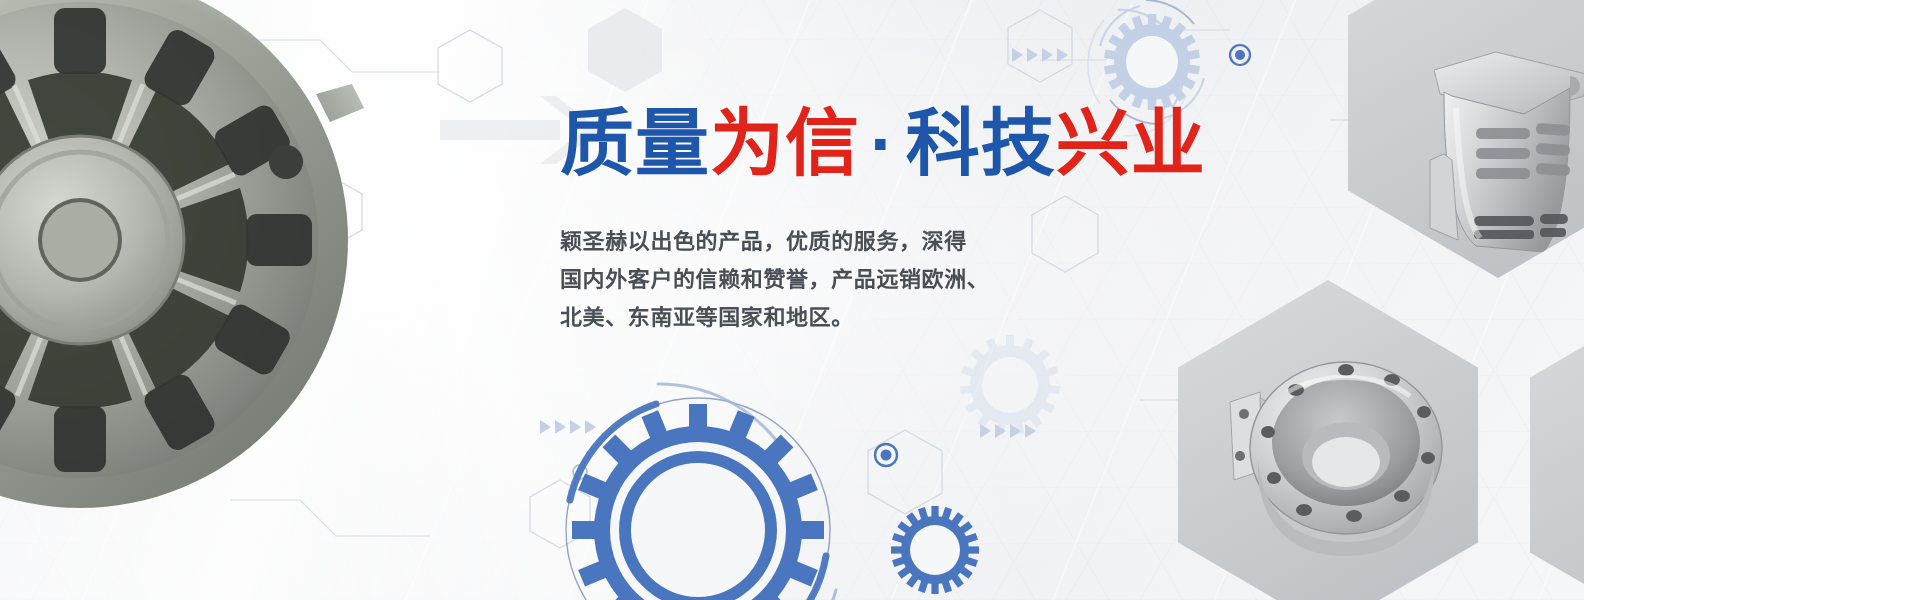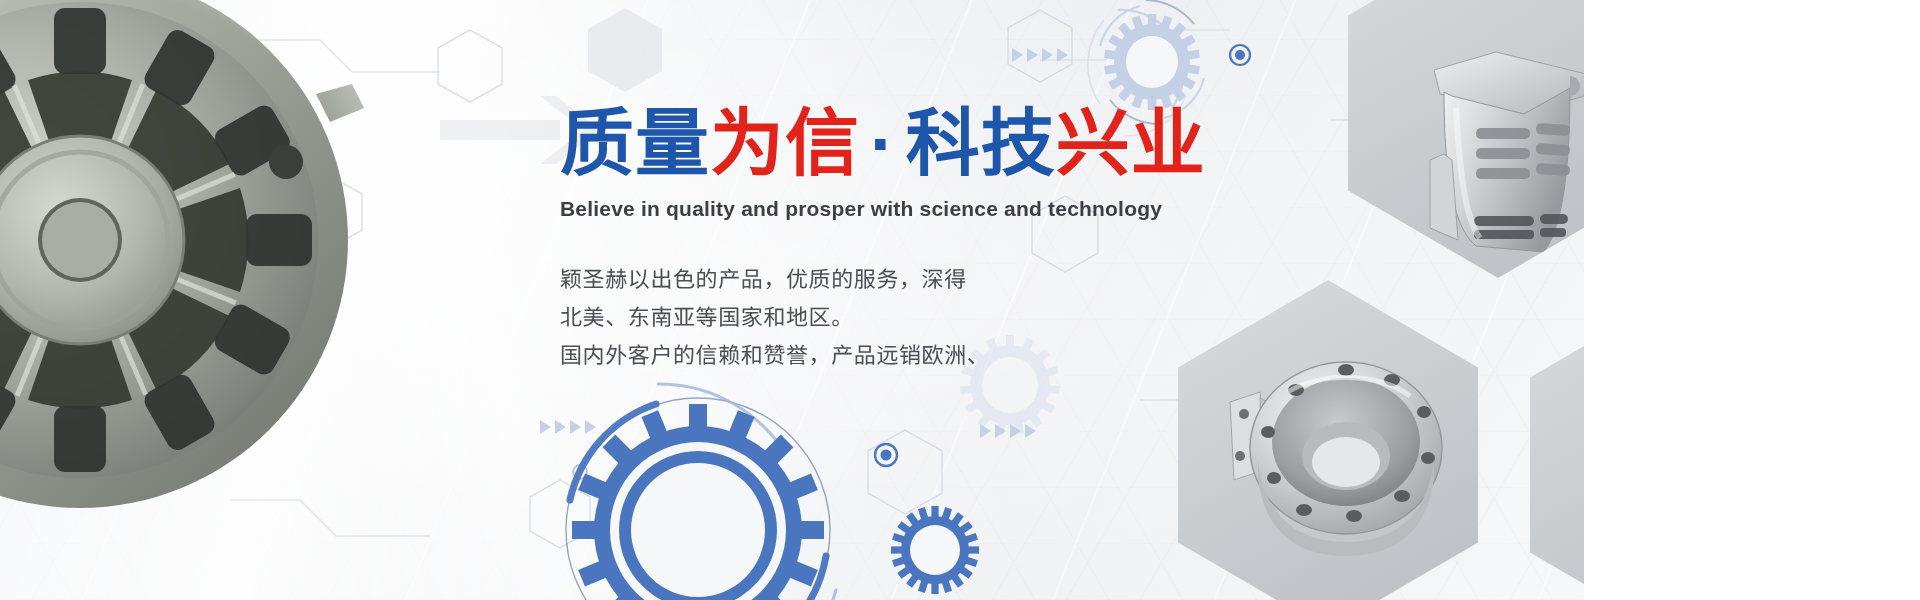--- a/index.html
+++ b/index.html
@@ -99,20 +99,21 @@
     letter-spacing:.2px;
     white-space:nowrap;
   }
 
   .paragraph{
     margin:40px 0 0 0;
     font-size:22px;
     line-height:1.72;
     color:#4a4e55;
     letter-spacing:.6px;
+    font-weight:bold;
   }
   .paragraph div{white-space:nowrap;}
 </style>
 </head>
 <body>
 
 <div class="banner">
 
   <div class="bg-base"></div>
   <div class="bg-hex"></div>
@@ -568,23 +569,22 @@
       <path d="M108 140 C132 110 206 108 232 142" stroke="#ffffff" stroke-width="5" opacity=".45" fill="none"></path>
     </svg>
   </div>
 
   <div class="text-block">
 
     <h1 class="headline">
       <span class="hl-blue">质量</span><span class="hl-red">为信</span><span class="hl-dot">·</span><span class="hl-blue">科技</span><span class="hl-red">兴业</span>
     </h1>
 
-    <p class="subtitle">Believe in quality and prosper with science and technology</p>
 
     <div class="paragraph">
       <div>颖圣赫以出色的产品，优质的服务，深得</div>
+      <div>国内外客户的信赖和赞誉，产品远销欧洲、</div>
       <div>北美、东南亚等国家和地区。</div>
-      <div>国内外客户的信赖和赞誉，产品远销欧洲、</div>
     </div>
 
   </div>
 
 </div>
 
 </body></html>

